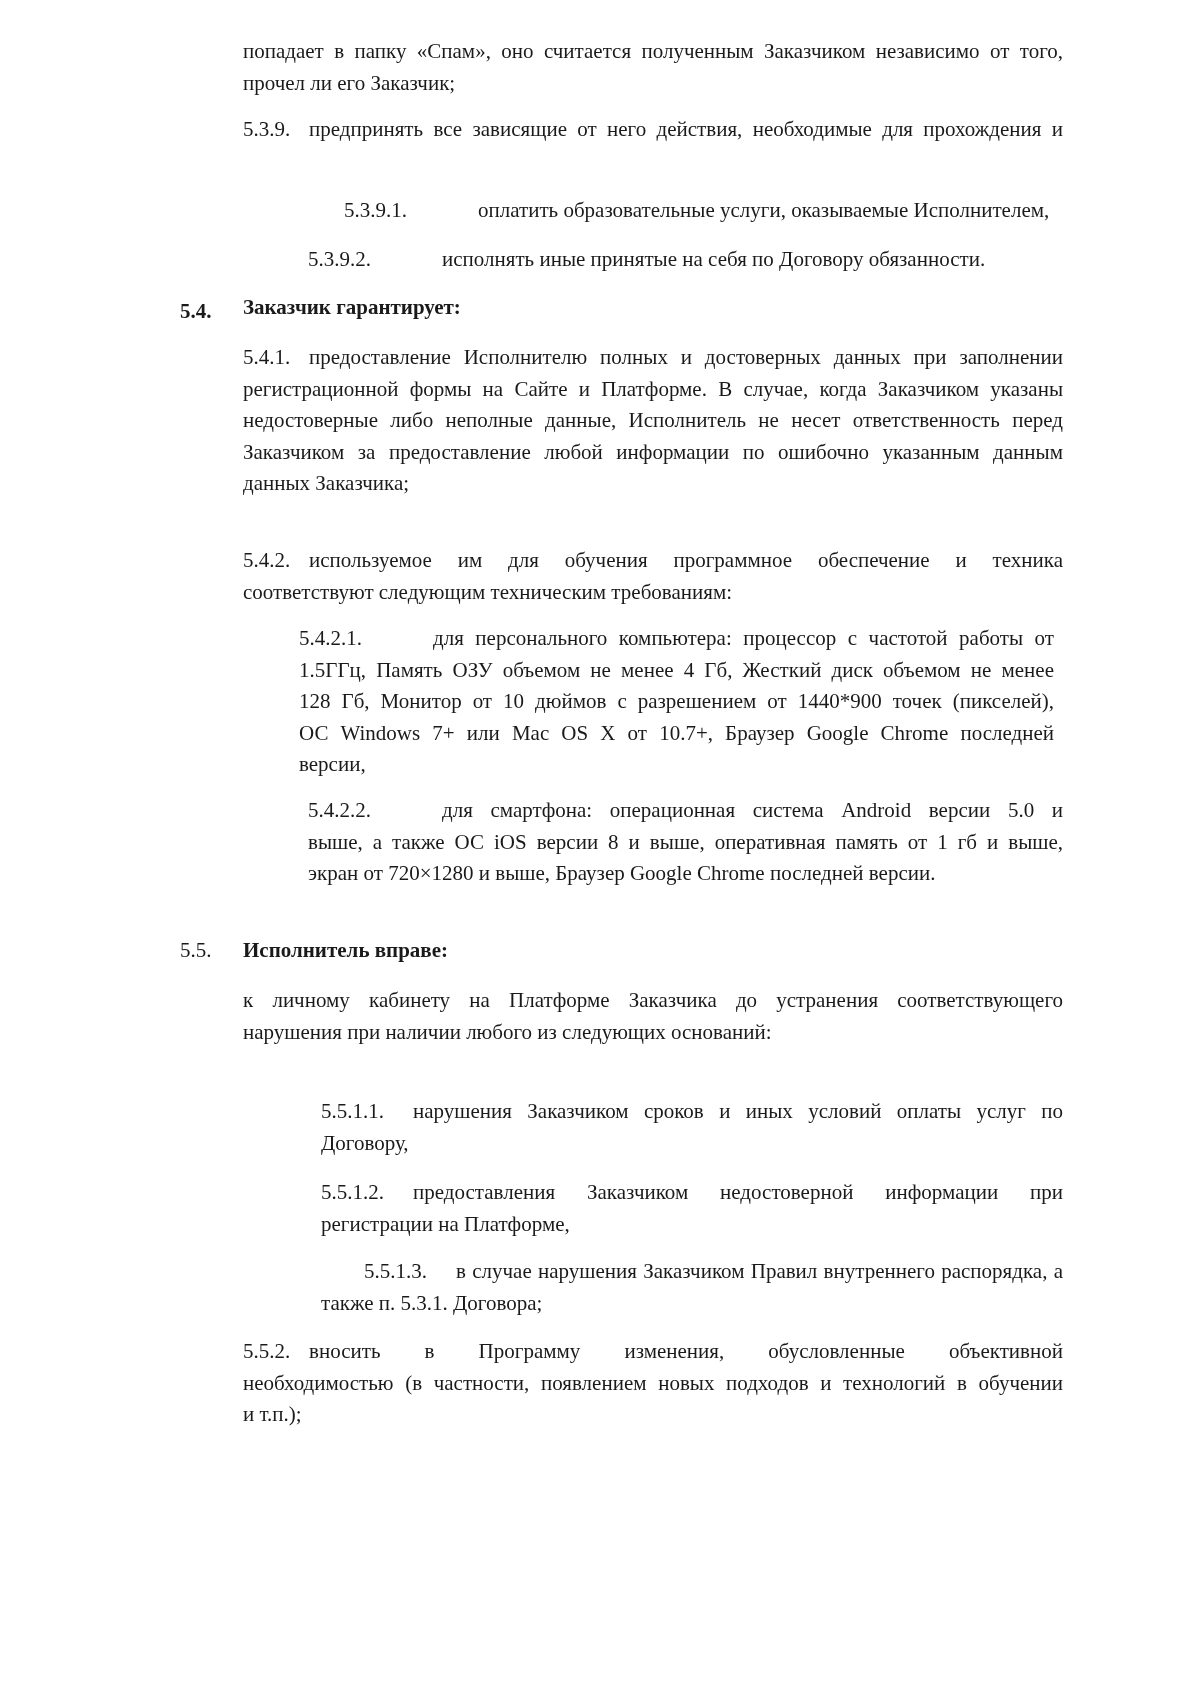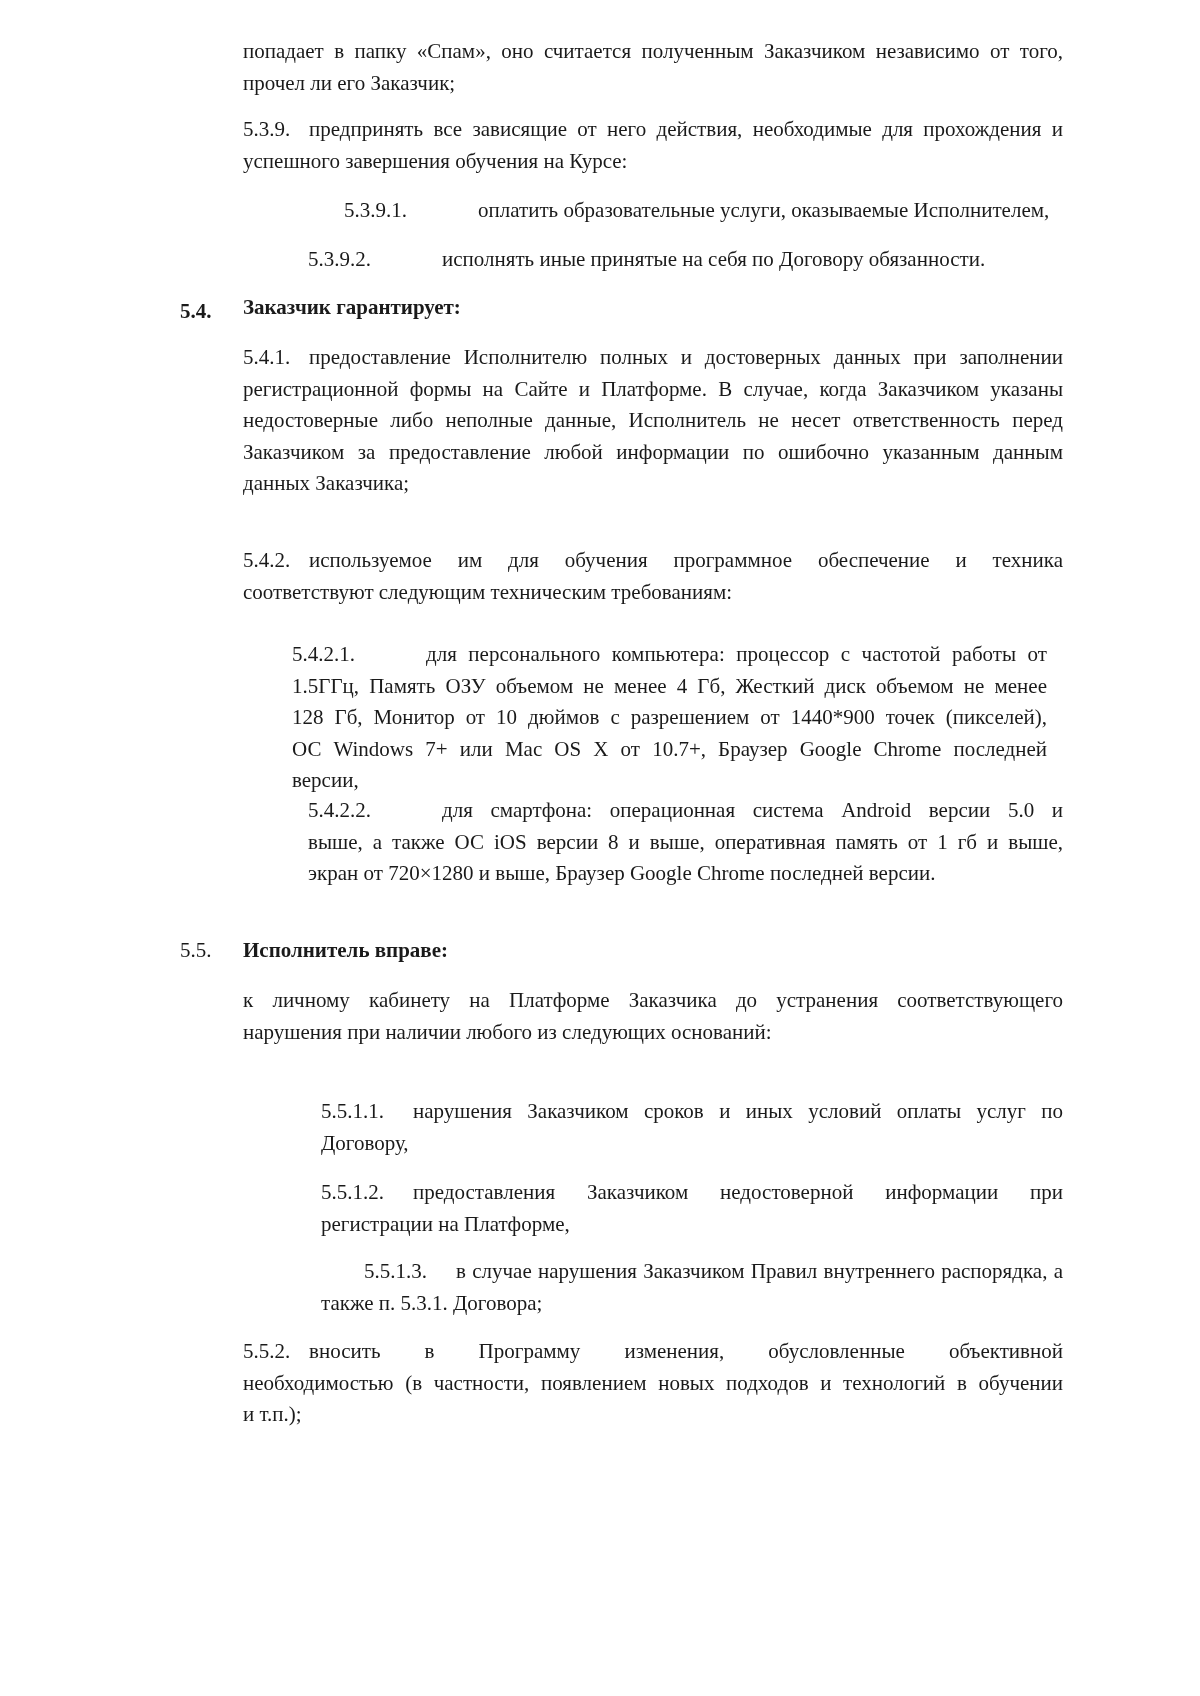--- a/index.html
+++ b/index.html
@@ -22,21 +22,20 @@
 
 <div class="page">
 
   <div class="line-block" style="left:243px; top:36px; width:820px;">
     <span class="jrow">попадает в папку «Спам», оно считается полученным Заказчиком независимо от того,</span>
     <span class="row">прочел ли его Заказчик;</span>
   </div>
 
   <div class="line-block" style="left:243px; top:114px; width:820px;">
     <span class="jrow"><span class="num" style="width:66px;">5.3.9.</span><span>предпринять все зависящие от него действия, необходимые для прохождения и</span></span>
-    <span class="row">успешного завершения обучения на Курсе:</span>
   </div>
 
   <div class="line-block" style="left:308px; top:195px; width:760px;">
     <span class="row"><span class="num" style="width:134px;margin-left:36px;">5.3.9.1.</span><span>оплатить образовательные услуги, оказываемые Исполнителем,</span></span>
   </div>
 
   <div class="line-block" style="left:308px; top:244px; width:760px;">
     <span class="row"><span class="num" style="width:134px;">5.3.9.2.</span><span>исполнять иные принятые на себя по Договору обязанности.</span></span>
   </div>
 
@@ -49,21 +48,21 @@
     <span class="jrow">недостоверные либо неполные данные, Исполнитель не несет ответственность перед</span>
     <span class="jrow">Заказчиком за предоставление любой информации по ошибочно указанным данным</span>
     <span class="row">данных Заказчика;</span>
   </div>
 
   <div class="line-block" style="left:243px; top:545px; width:820px;">
     <span class="jrow"><span class="num" style="width:66px;">5.4.2.</span><span>используемое им для обучения программное обеспечение и техника</span></span>
     <span class="row">соответствуют следующим техническим требованиям:</span>
   </div>
 
-  <div class="line-block" style="left:292px; top:623px; width:755px;margin-top:16px;">
+  <div class="line-block" style="left:299px; top:623px; width:755px;">
     <span class="jrow"><span class="num" style="width:134px;">5.4.2.1.</span><span>для персонального компьютера: процессор с частотой работы от</span></span>
     <span class="jrow">1.5ГГц, Память ОЗУ объемом не менее 4 Гб, Жесткий диск объемом не менее</span>
     <span class="jrow">128 Гб, Монитор от 10 дюймов с разрешением от 1440*900 точек (пикселей),</span>
     <span class="jrow">ОС Windows 7+ или Mac OS X от 10.7+, Браузер Google Chrome последней</span>
     <span class="row">версии,</span>
   </div>
 
   <div class="line-block" style="left:308px; top:795px; width:755px;">
     <span class="jrow"><span class="num" style="width:134px;">5.4.2.2.</span><span>для смартфона: операционная система Android версии 5.0 и</span></span>
     <span class="jrow">выше, а также ОС iOS версии 8 и выше, оперативная память от 1 гб и выше,</span>

